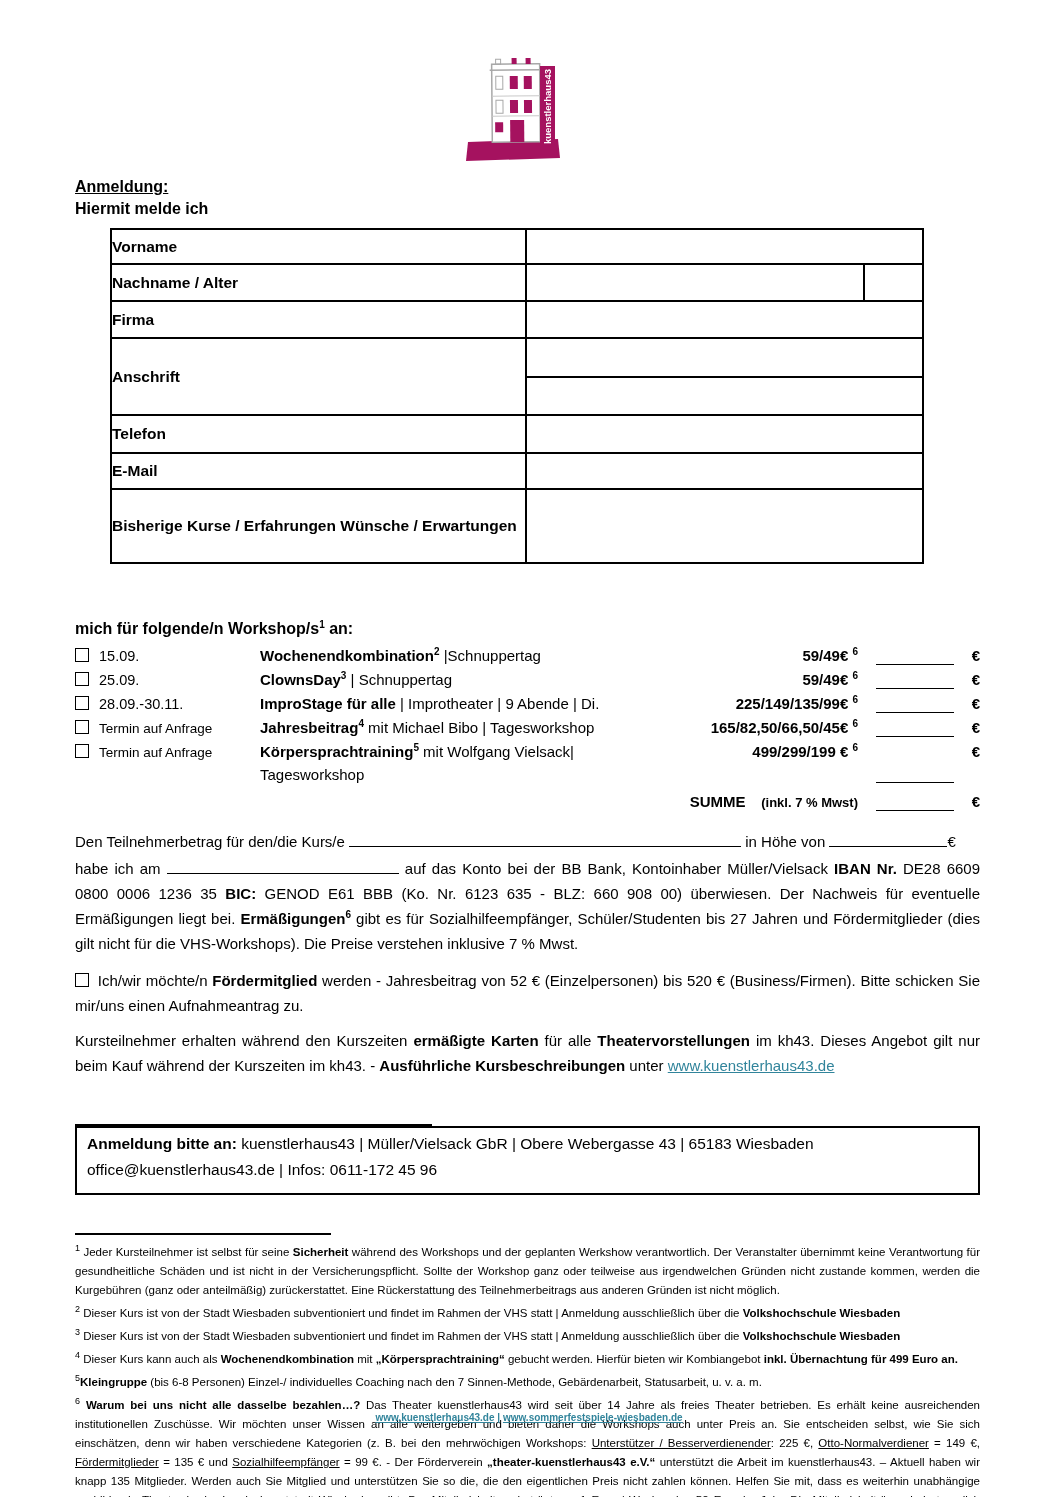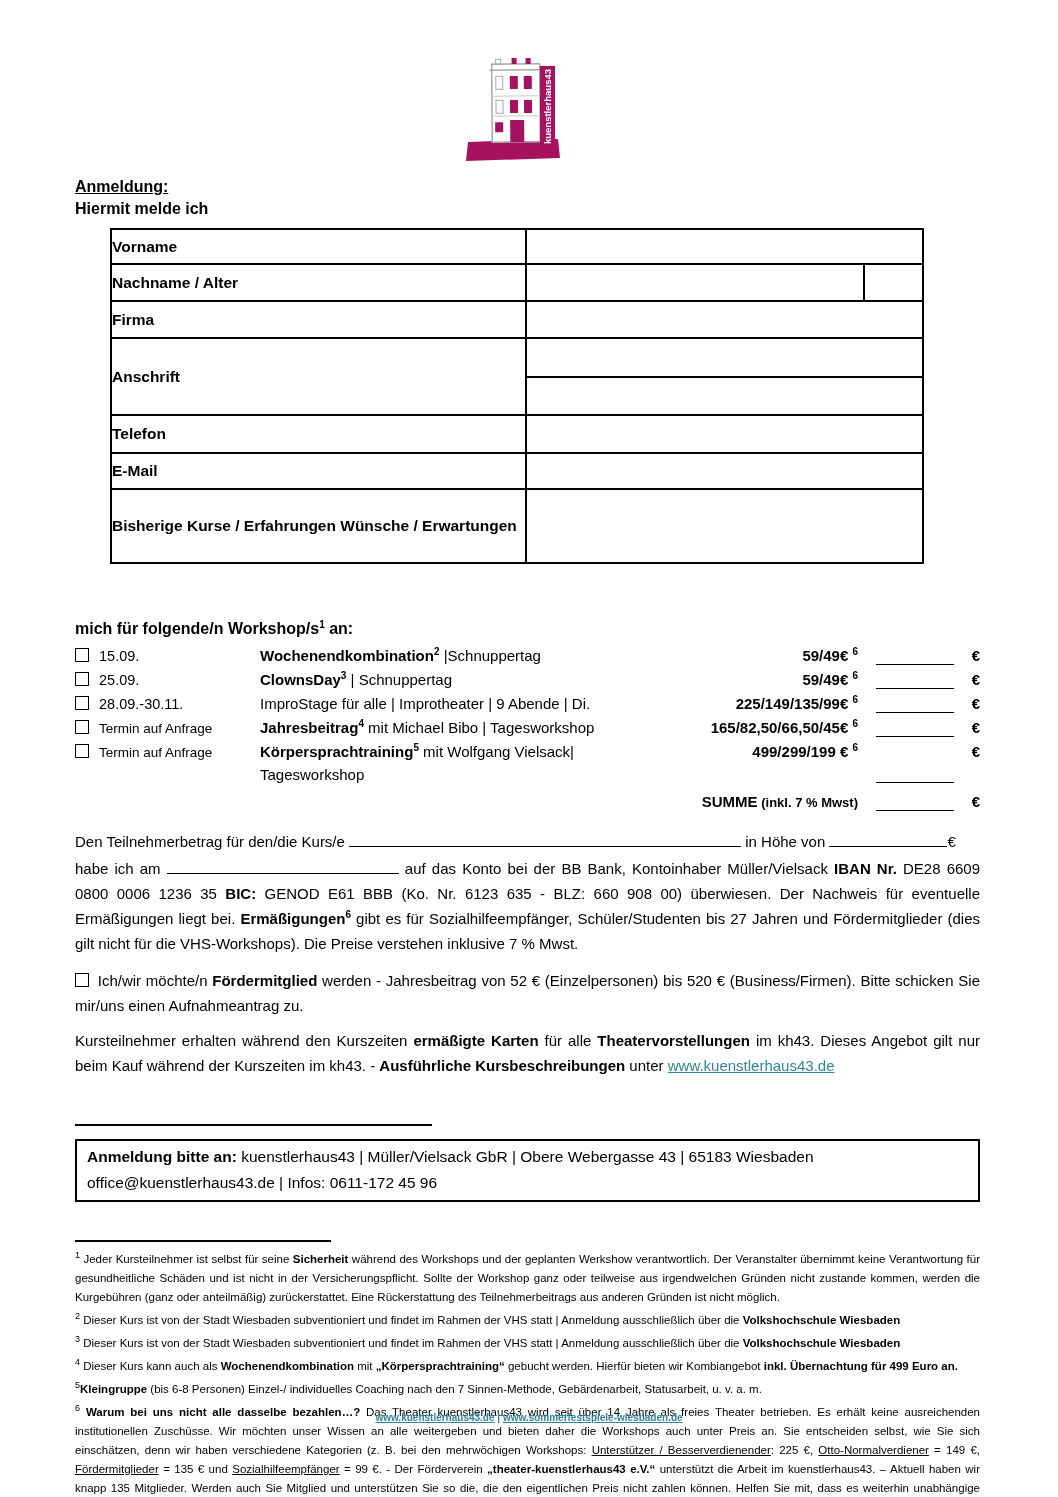--- a/index.html
+++ b/index.html
@@ -41,21 +41,21 @@
   .p-member{text-align:justify;margin-top:12px;}
   .p-tickets{text-align:justify;margin-top:10px;}
 
   .blank{display:inline-block;border-bottom:1.6px solid #000;height:14px;vertical-align:baseline;}
 
   
   .sig-line{width:357px;border-top:2.5px solid #000;margin-top:46px;}
   .sig-label{font-size:14.5px;font-weight:bold;line-height:22px;}
 
   
-  .contact-box{border:2px solid #000;margin-top:13px;padding:3px 10px 4px 10px;font-size:15.5px;line-height:26px;}
+  .contact-box{border:2px solid #000;margin-top:0;padding:3px 10px 10px 10px;font-size:15.5px;line-height:26px;}
 
   
   .fn-sep{width:256px;border-top:2px solid #000;margin-top:38px;}
   .footnotes{margin-top:8px;}
   .footnote{font-size:11.5px;line-height:19px;text-align:justify;margin:0 0 4px 0;}
   .footnote sup{font-size:9px;}
   sup{font-size:10px;line-height:0;}
 
   
   .footer{position:absolute;left:0;right:0;top:1412px;text-align:center;font-size:10px;font-weight:bold;}
@@ -158,21 +158,21 @@
       <span class="ws-check"><span class="cbox" data-name="workshop-checkbox"></span></span>
       <span class="ws-date" data-name="workshop-date">25.09.</span>
       <span class="ws-desc" data-name="workshop-description"><span data-name="text-run" style="font-weight: bold;">ClownsDay</span><sup data-name="superscript-marker" style="font-weight: bold;">3</sup><span data-name="text-run"> | Schnuppertag</span></span>
       <span class="ws-price" data-name="workshop-price"><span data-name="text-run">59/49€ </span><sup data-name="superscript-marker">6</sup></span>
       <span class="ws-blank" data-name="amount-blank-line"></span>
       <span class="ws-euro" data-name="euro-sign">€</span>
     </div>
     <div class="ws-row" data-name="workshop-row-improstage">
       <span class="ws-check"><span class="cbox" data-name="workshop-checkbox"></span></span>
       <span class="ws-date" data-name="workshop-date">28.09.-30.11.</span>
-      <span class="ws-desc" data-name="workshop-description"><span data-name="text-run" style="font-weight: normal;">ImproStage für alle</span><span data-name="text-run"> | Improtheater | 9 Abende | Di.</span></span>
+      <span class="ws-desc" data-name="workshop-description"><span data-name="text-run" style="font-weight: bold;">ImproStage für alle</span><span data-name="text-run"> | Improtheater | 9 Abende | Di.</span></span>
       <span class="ws-price" data-name="workshop-price"><span data-name="text-run">225/149/135/99€ </span><sup data-name="superscript-marker">6</sup></span>
       <span class="ws-blank" data-name="amount-blank-line"></span>
       <span class="ws-euro" data-name="euro-sign">€</span>
     </div>
     <div class="ws-row" data-name="workshop-row-musikworkshop">
       <span class="ws-check"><span class="cbox" data-name="workshop-checkbox"></span></span>
       <span class="ws-date" data-name="workshop-date" style="font-size:13.5px">Termin auf Anfrage</span>
       <span class="ws-desc" data-name="workshop-description"><span data-name="text-run" style="font-weight: bold;">Jahresbeitrag</span><sup data-name="superscript-marker" style="font-weight: bold;">4</sup><span data-name="text-run"> mit Michael Bibo | Tagesworkshop</span></span>
       <span class="ws-price" data-name="workshop-price"><span data-name="text-run">165/82,50/66,50/45€ </span><sup data-name="superscript-marker">6</sup></span>
       <span class="ws-blank" data-name="amount-blank-line"></span>
@@ -183,21 +183,21 @@
       <span class="ws-date" data-name="workshop-date" style="font-size:13.5px">Termin auf Anfrage</span>
       <span class="ws-desc" data-name="workshop-description"><span data-name="text-run" style="font-weight: bold;">Körpersprachtraining</span><sup data-name="superscript-marker" style="font-weight: bold;">5</sup><span data-name="text-run"> mit Wolfgang Vielsack| Tagesworkshop</span></span>
       <span class="ws-price" data-name="workshop-price"><span data-name="text-run">499/299/199 € </span><sup data-name="superscript-marker">6</sup></span>
       <span class="ws-blank" data-name="amount-blank-line"></span>
       <span class="ws-euro" data-name="euro-sign">€</span>
     </div>
     <div class="ws-row summe-row" data-name="summe-row">
       <span class="ws-check"></span>
       <span class="ws-date"></span>
       <span class="ws-desc"></span>
-      <span class="ws-price" data-name="summe-label"><span data-name="text-run" style="font-weight: bold;">SUMME</span><span data-name="text-run" style="font-size: 13px;"> (inkl. 7 % Mwst)</span></span>
+      <span class="ws-price" data-name="summe-label"><span data-name="text-run" style="font-weight: bold;">SUMME</span><span data-name="text-run" style="font-size: 13px; margin-left: 12px;"> (inkl. 7 % Mwst)</span></span>
       <span class="ws-blank" data-name="summe-blank-line"></span>
       <span class="ws-euro" data-name="euro-sign">€</span>
     </div>
 
     <div class="para p-pay1" data-name="payment-amount-line"><span data-name="text-run">Den Teilnehmerbetrag für den/die Kurs/e </span><span class="blank" data-name="blank-line" style="width: 392px;"></span><span data-name="text-run"> in Höhe von </span><span class="blank" data-name="blank-line" style="width: 118px;"></span><span data-name="text-run">€</span></div>
     <div class="para p-pay2" data-name="payment-bank-paragraph"><span data-name="text-run"> habe ich am </span><span class="blank" data-name="blank-line" style="width: 232px;"></span><span data-name="text-run"> auf das Konto bei der BB Bank, Kontoinhaber Müller/Vielsack </span><span data-name="text-run" style="font-weight: bold;">IBAN Nr.</span><span data-name="text-run"> DE28 6609 0800 0006 1236 35 </span><span data-name="text-run" style="font-weight: bold;">BIC:</span><span data-name="text-run"> GENOD E61 BBB (Ko. Nr. 6123 635 - BLZ: 660 908 00) überwiesen. Der Nachweis für eventuelle Ermäßigungen liegt bei. </span><span data-name="text-run" style="font-weight: bold;">Ermäßigungen</span><sup data-name="superscript-marker" style="font-weight: bold;">6</sup><span data-name="text-run"> gibt es für Sozialhilfeempfänger, Schüler/Studenten bis 27 Jahren und Fördermitglieder (dies gilt nicht für die VHS-Workshops). Die Preise verstehen inklusive 7 % Mwst.</span></div>
 
     <div class="para p-member" data-name="membership-paragraph"><span class="cbox" data-name="checkbox" style="margin-right: 4px;"></span><span data-name="text-run"> Ich/wir möchte/n </span><span data-name="text-run" style="font-weight: bold;">Fördermitglied</span><span data-name="text-run"> werden - Jahresbeitrag von 52 € (Einzelpersonen) bis 520 € (Business/Firmen). Bitte schicken Sie mir/uns einen Aufnahmeantrag zu.</span></div>
 
     <div class="para p-tickets" data-name="tickets-paragraph"><span data-name="text-run">Kursteilnehmer erhalten während den Kurszeiten </span><span data-name="text-run" style="font-weight: bold;">ermäßigte Karten</span><span data-name="text-run"> für alle </span><span data-name="text-run" style="font-weight: bold;">Theatervorstellungen</span><span data-name="text-run"> im kh43. Dieses Angebot gilt nur beim Kauf während der Kurszeiten im kh43. - </span><span data-name="text-run" style="font-weight: bold;">Ausführliche Kursbeschreibungen</span><span data-name="text-run"> unter </span><span data-name="link" style="color: rgb(49, 132, 155); text-decoration: underline;">www.kuenstlerhaus43.de</span></div>

